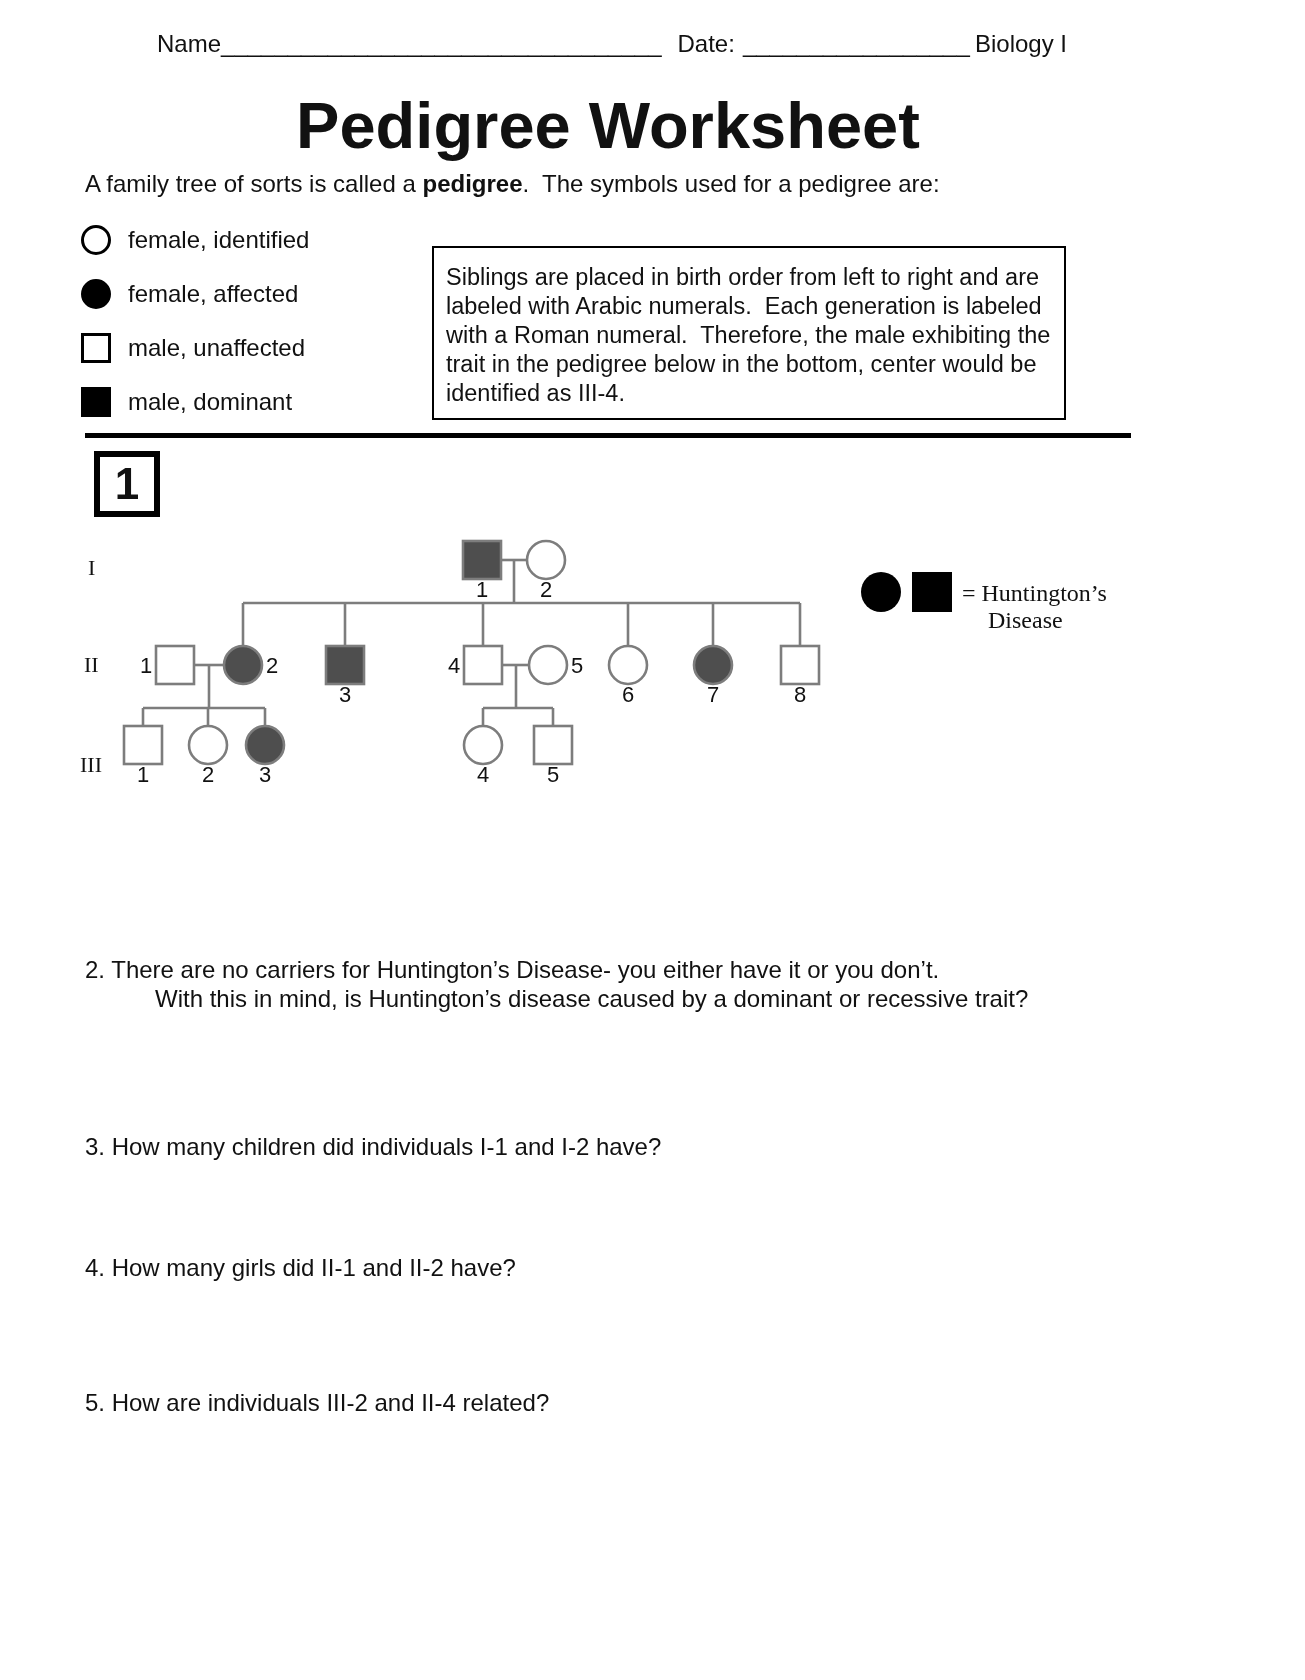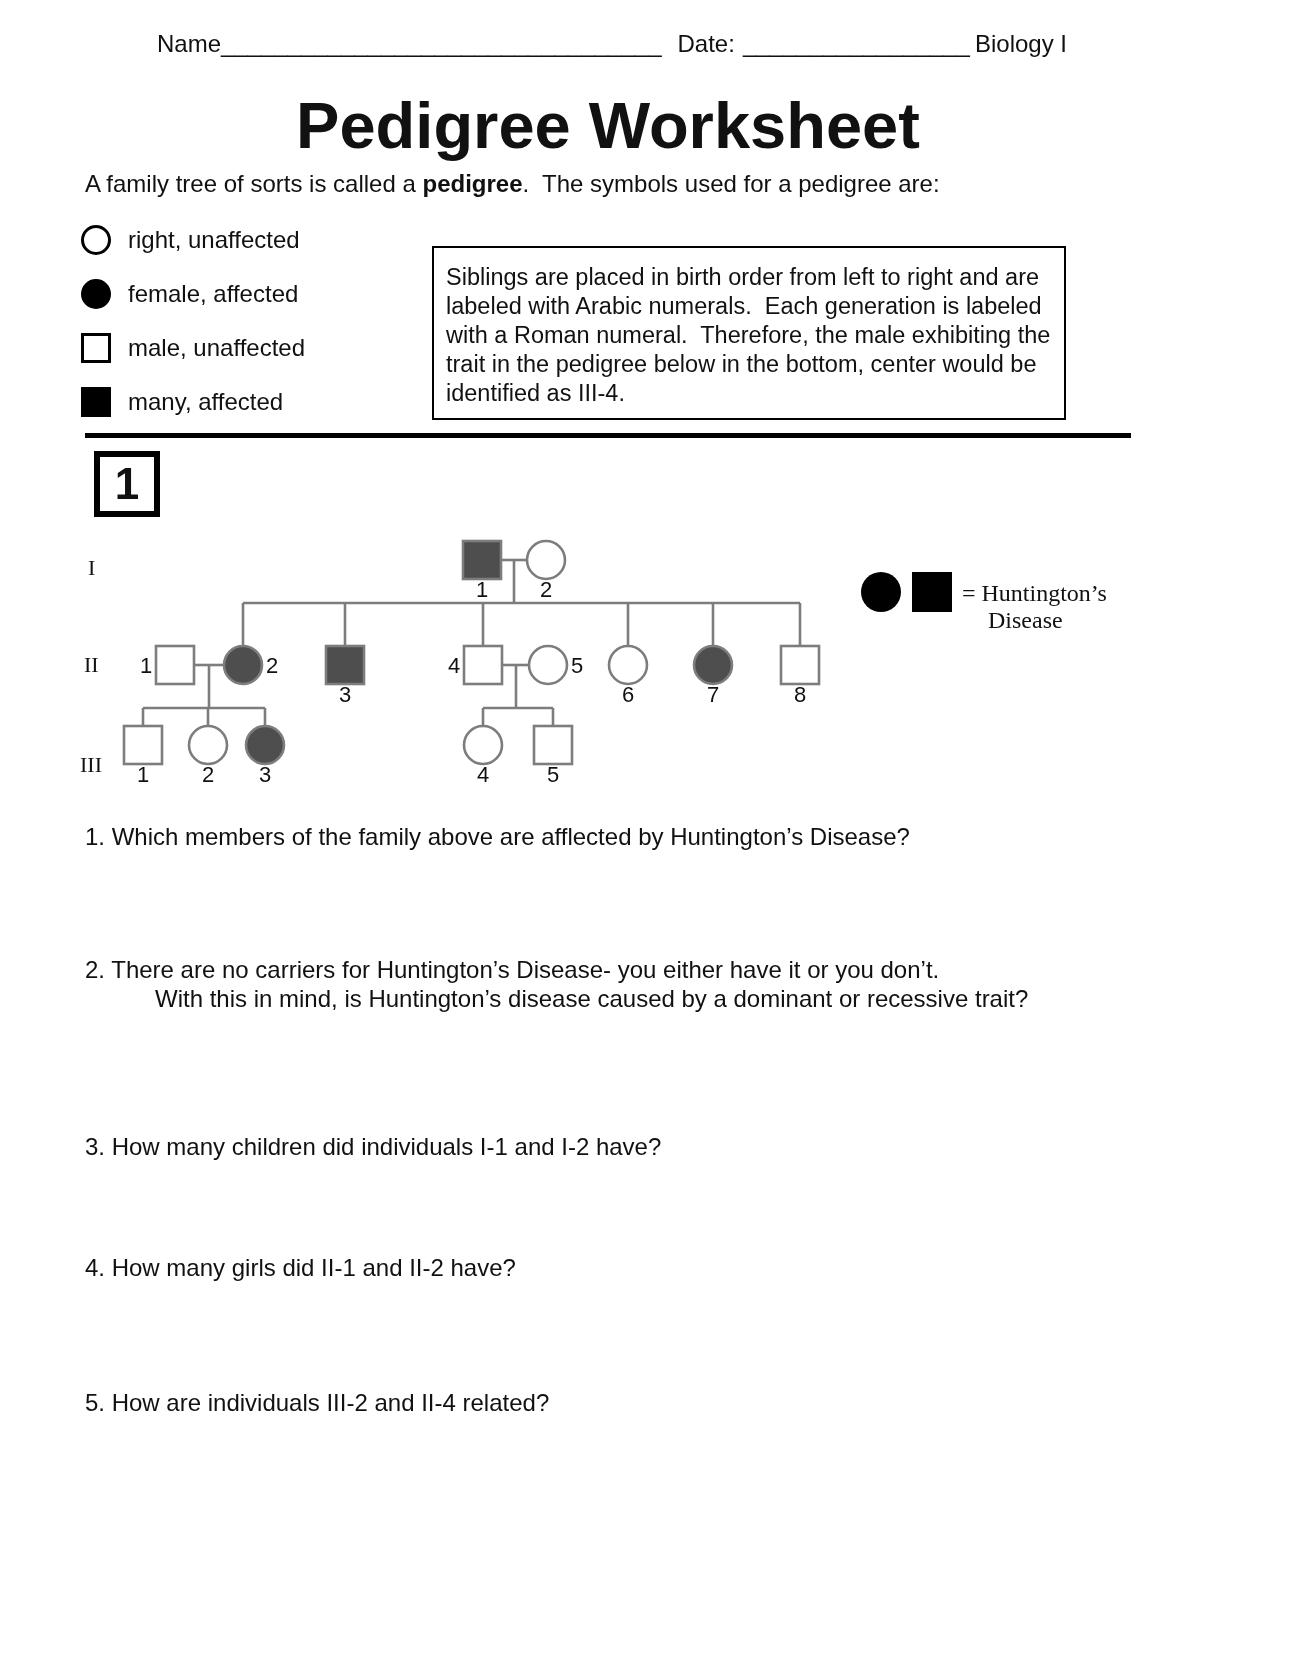--- a/index.html
+++ b/index.html
@@ -44,33 +44,33 @@
     <span>Name</span><span>_________________________________</span><span class="date-label">Date:</span><span>_________________</span><span class="course">Biology I</span>
   </div>
 
   <h1 class="title">Pedigree Worksheet</h1>
 
   <p class="intro"><span>A family tree of sorts is called a </span><b>pedigree</b><span>.  The symbols used for a pedigree are:</span></p>
 
   <div class="symbol-legend">
     <div class="legend-row">
       <span class="sym circle"></span>
-      <span class="legend-label">right, unaffected</span>
+      <span class="legend-label">female, identified</span>
     </div>
     <div class="legend-row">
       <span class="sym circle filled"></span>
       <span class="legend-label">female, affected</span>
     </div>
     <div class="legend-row">
       <span class="sym square"></span>
       <span class="legend-label">male, unaffected</span>
     </div>
     <div class="legend-row">
       <span class="sym square filled"></span>
-      <span class="legend-label">many, affected</span>
+      <span class="legend-label">male, dominant</span>
     </div>
   </div>
 
   <div class="info-box">Siblings are placed in birth order from left to right and are labeled with Arabic numerals.  Each generation is labeled with a Roman numeral.  Therefore, the male exhibiting the trait in the pedigree below in the bottom, center would be identified as III-4.</div>
 
   <div class="rule"></div>
 
   <div class="problem-box">
     <span>1</span>
   </div>
@@ -128,23 +128,20 @@
       <text x="553" y="782" text-anchor="middle" font-size="22" font-family="&quot;Liberation Sans&quot;, sans-serif" fill="#111">5</text>
       <text x="88" y="575" font-size="22" font-family="&quot;Liberation Serif&quot;, serif" fill="#111">I</text>
       <text x="84" y="672" font-size="22" font-family="&quot;Liberation Serif&quot;, serif" fill="#111">II</text>
       <text x="80" y="772" font-size="22" font-family="&quot;Liberation Serif&quot;, serif" fill="#111">III</text>
       <circle cx="881" cy="592" r="20" fill="#000000"></circle>
       <rect x="912" y="572" width="40" height="40" fill="#000000"></rect>
       <text x="962" y="601" font-size="24" font-family="&quot;Liberation Serif&quot;, serif" fill="#111">= Huntington’s</text>
       <text x="988" y="628" font-size="24" font-family="&quot;Liberation Serif&quot;, serif" fill="#111">Disease</text>
     </svg>
 
-  <div class="question q1">
-    <div>1. Which members of the family above are afflected by Huntington’s Disease?</div>
-  </div>
   <div class="question q2">
     <div>2. There are no carriers for Huntington’s Disease- you either have it or you don’t.</div>
     <div class="indent">With this in mind, is Huntington’s disease caused by a dominant or recessive trait?</div>
   </div>
   <div class="question q3">
     <div>3. How many children did individuals I-1 and I-2 have?</div>
   </div>
   <div class="question q4">
     <div>4. How many girls did II-1 and II-2 have?</div>
   </div>

